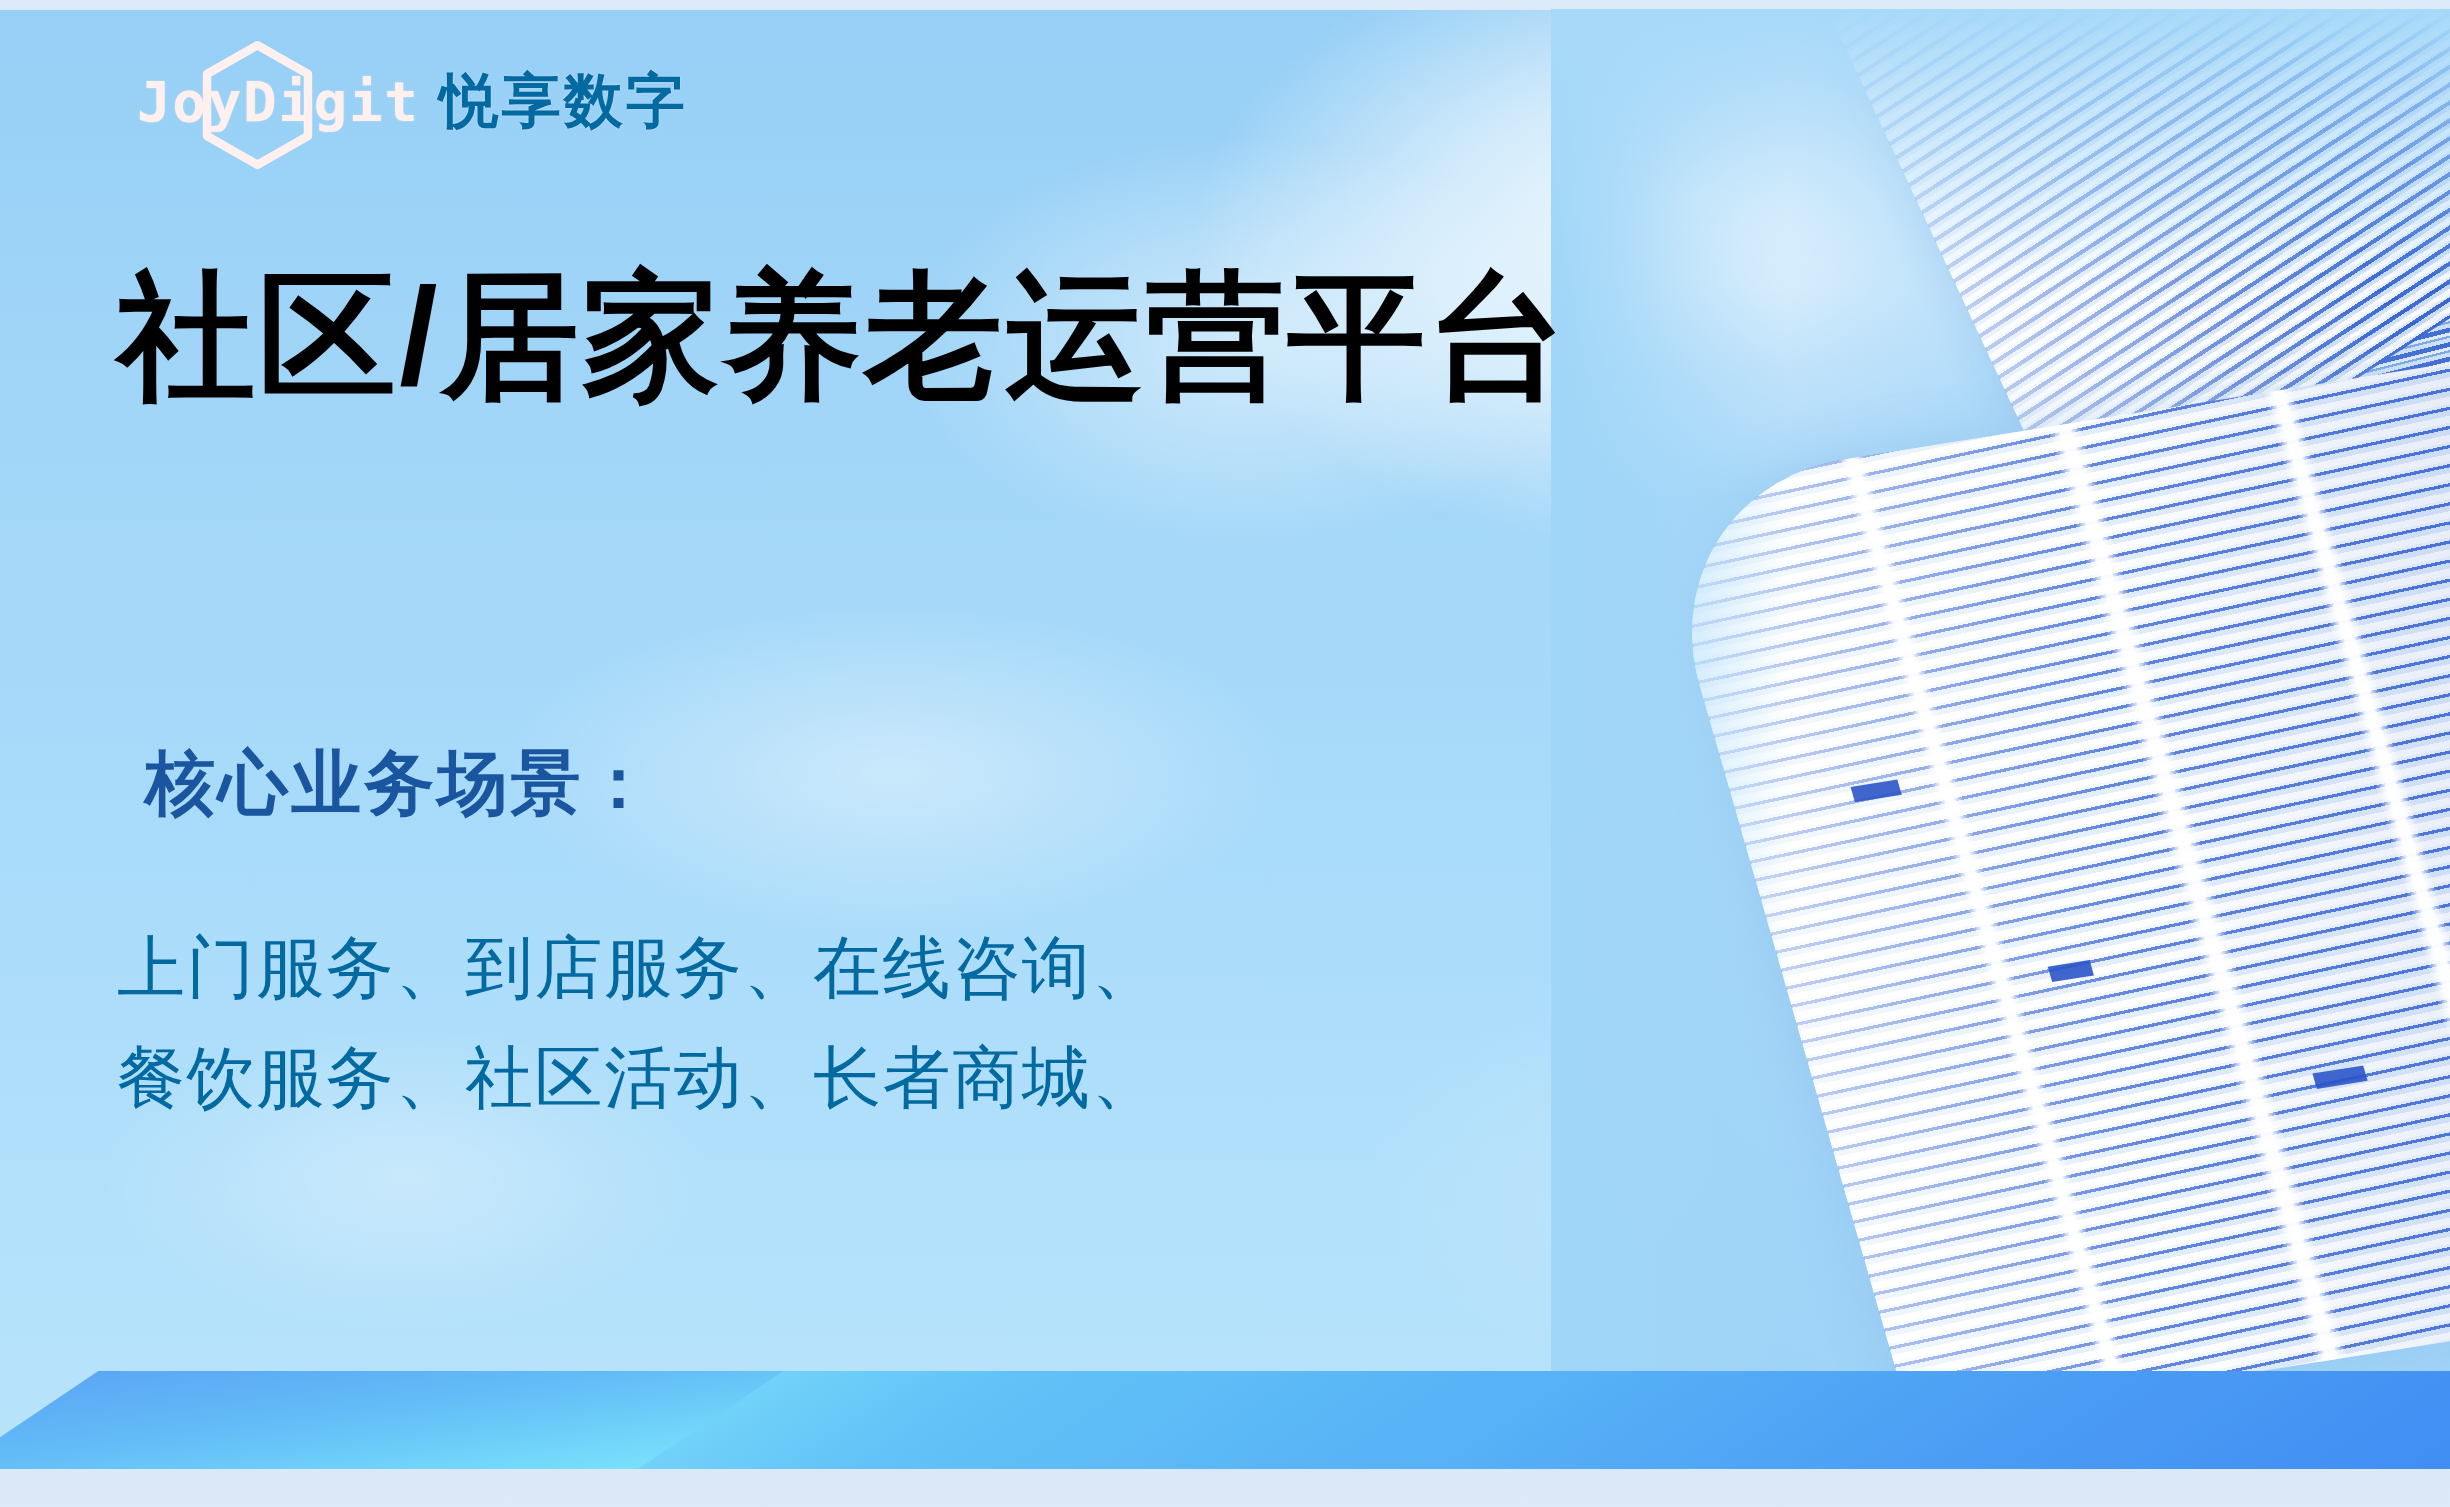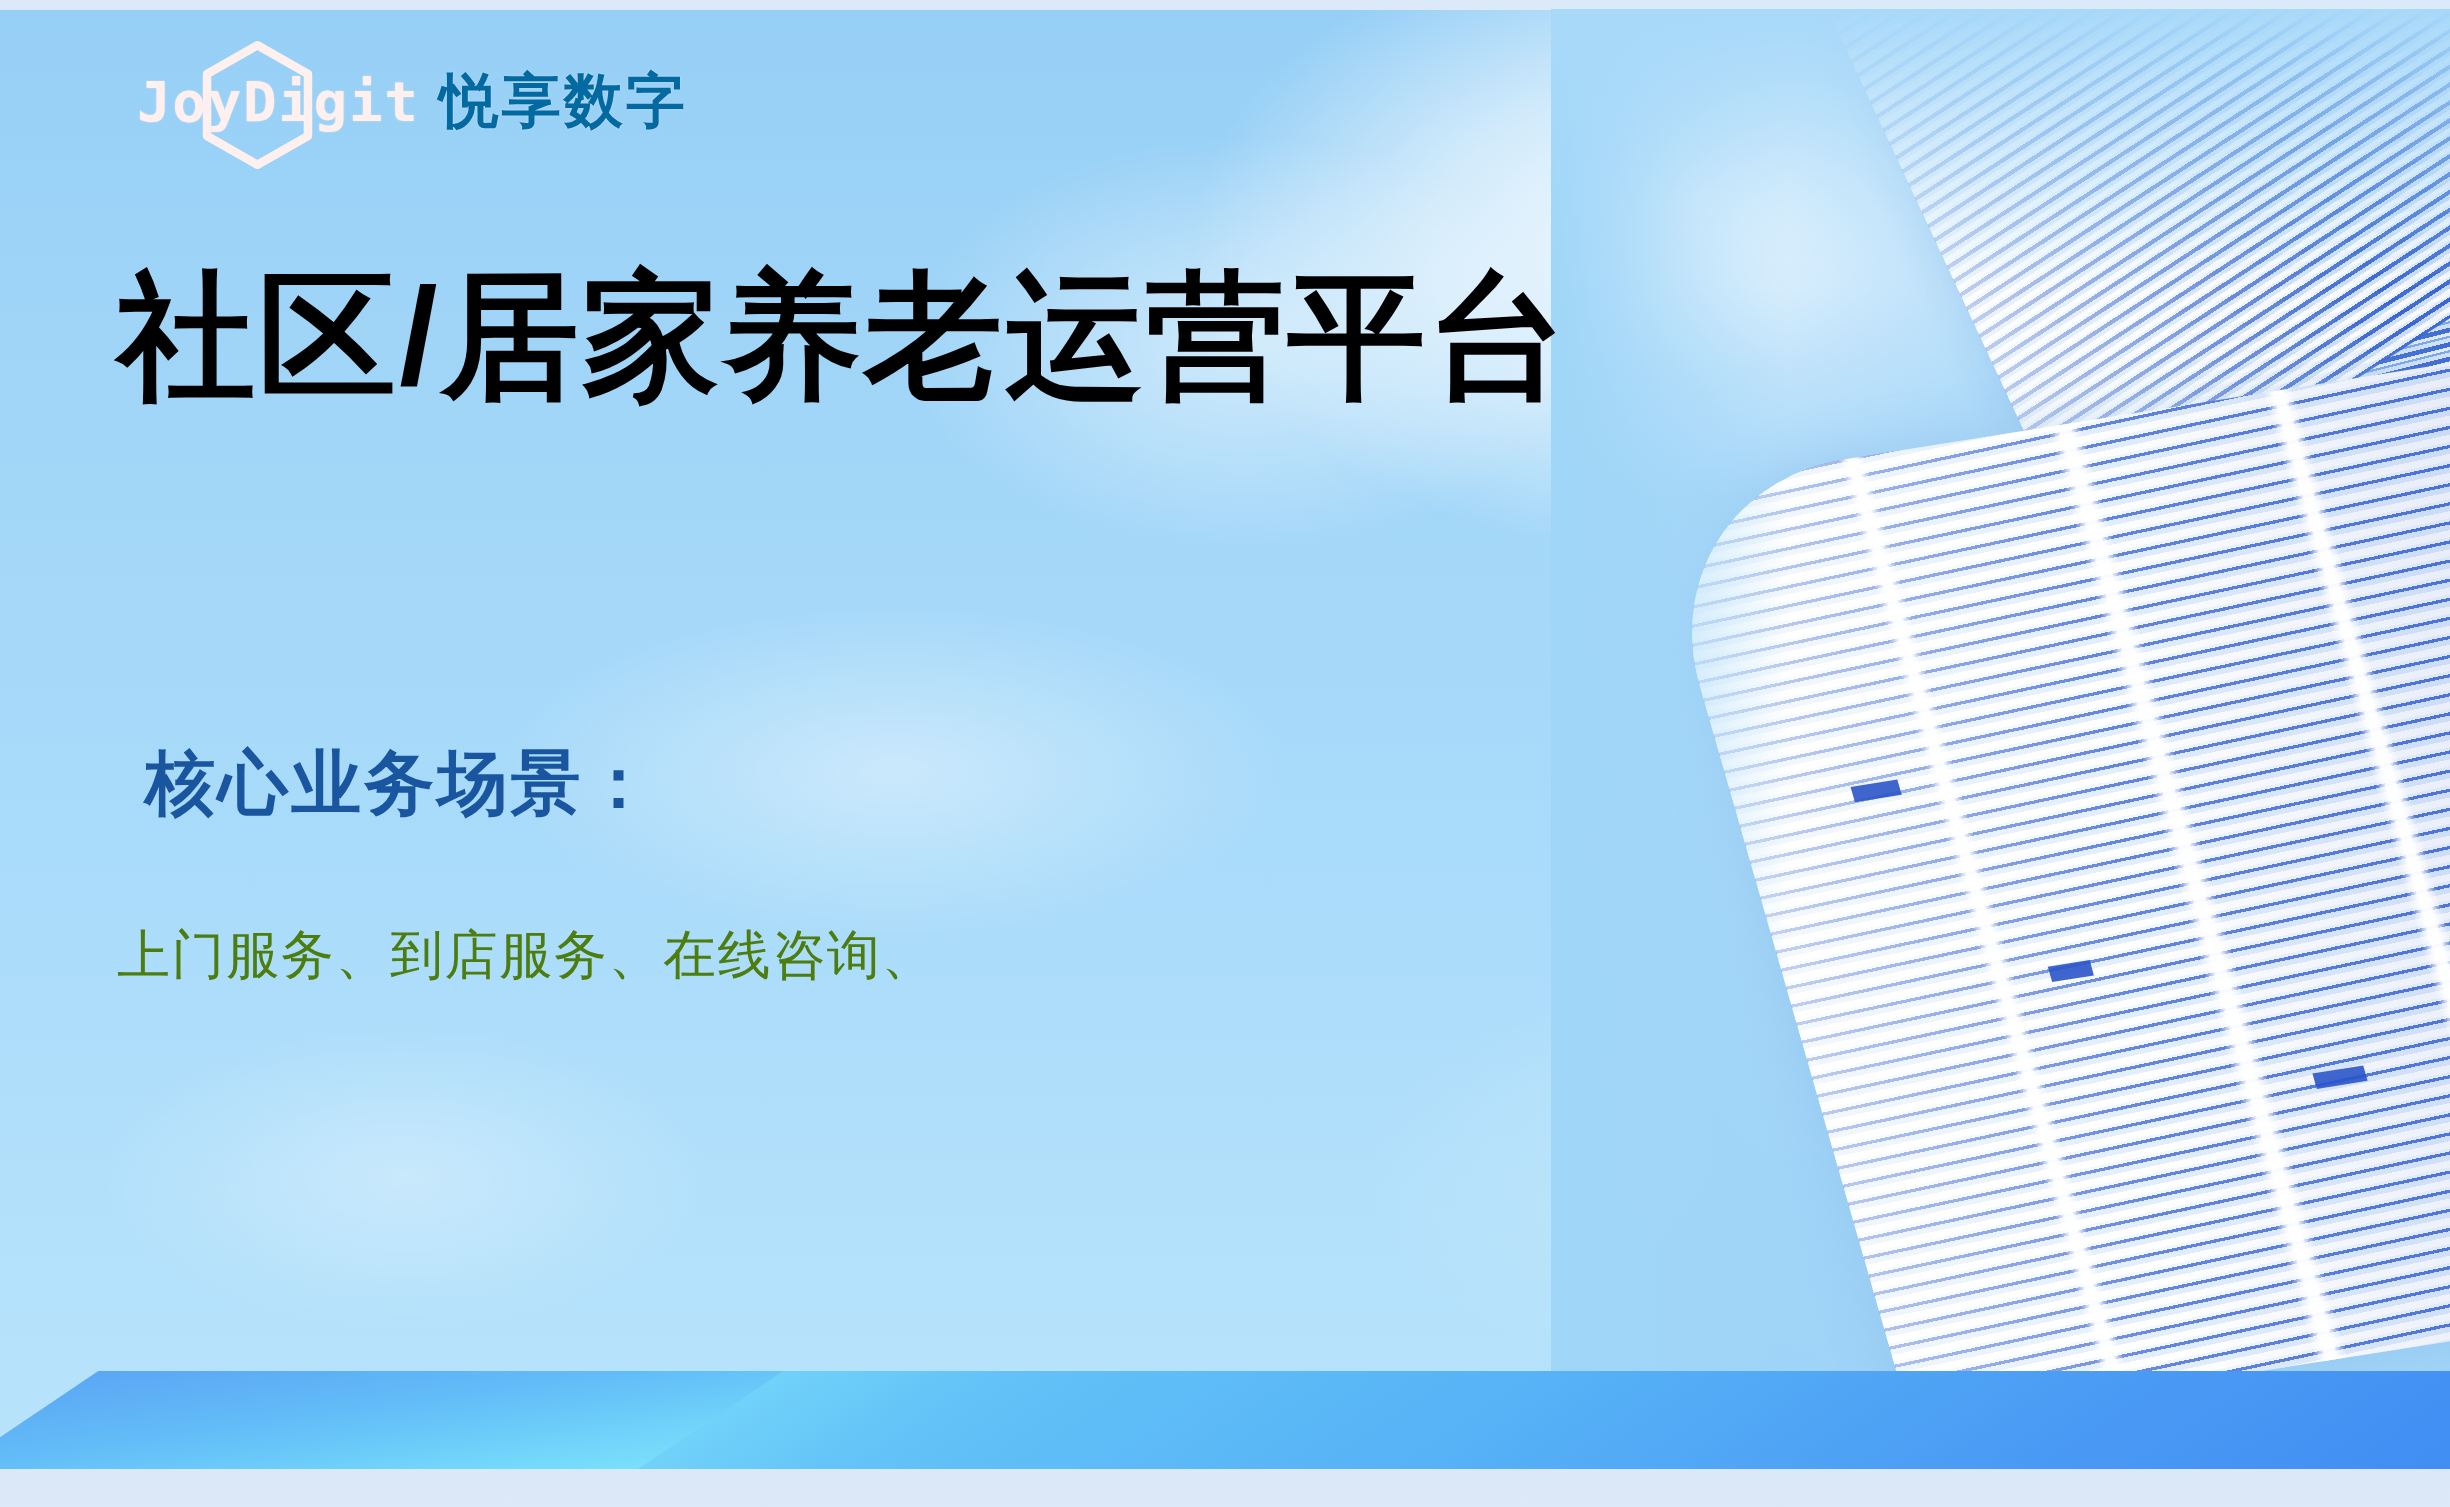--- a/index.html
+++ b/index.html
@@ -239,23 +239,23 @@
   }
 
   
   .body-lines {
     position: absolute;
     left: 117px;
     top: 912px;
     z-index: 30;
   }
   .body-line {
-    font-size: 53px;
+    font-size: 68px;
     font-weight: 500;
-    color: #4d7c0f;
+    color: #0369a1;
     letter-spacing: 1.6px;
     line-height: 1.62;
     white-space: nowrap;
   }
 
   
   .band {
     position: absolute;
     left: 0;
     top: 1371px;
@@ -346,20 +346,21 @@
     <div class="logo-mark">JoyDigit</div>
     <div class="logo-cn">悦享数字</div>
   </div>
 
   <div class="title">社区/居家养老运营平台</div>
 
   <div class="section-heading">核心业务场景：</div>
 
   <div class="body-lines">
     <div class="body-line">上门服务、到店服务、在线咨询、</div>
+    <div class="body-line">餐饮服务、社区活动、长者商城、</div>
   </div>
 
   <div class="band">
     <div class="band-right-flat"></div>
     <div class="band-right"></div>
     <div class="band-gap"></div>
     <div class="band-left"></div>
   </div>
 
   <div class="sky-bottom-strip"></div>

